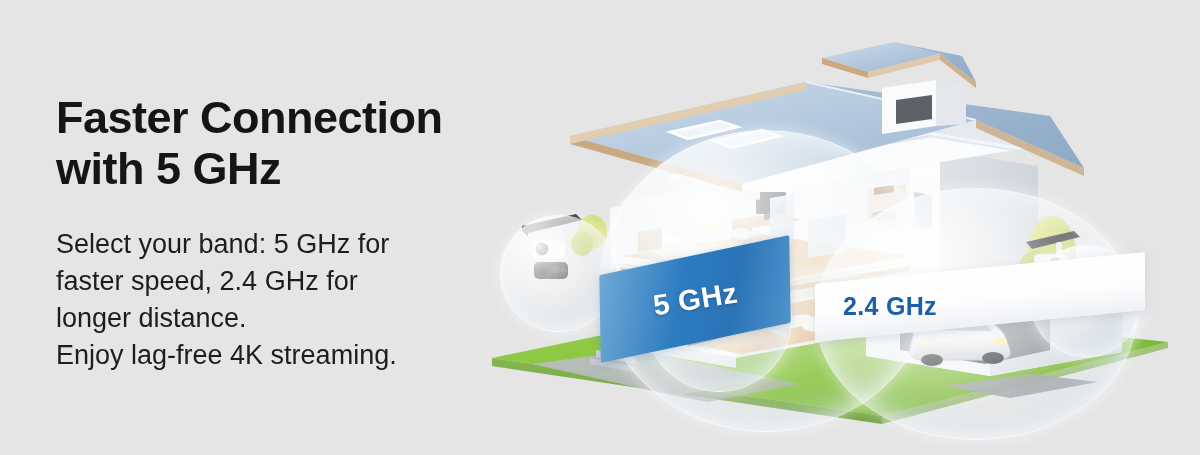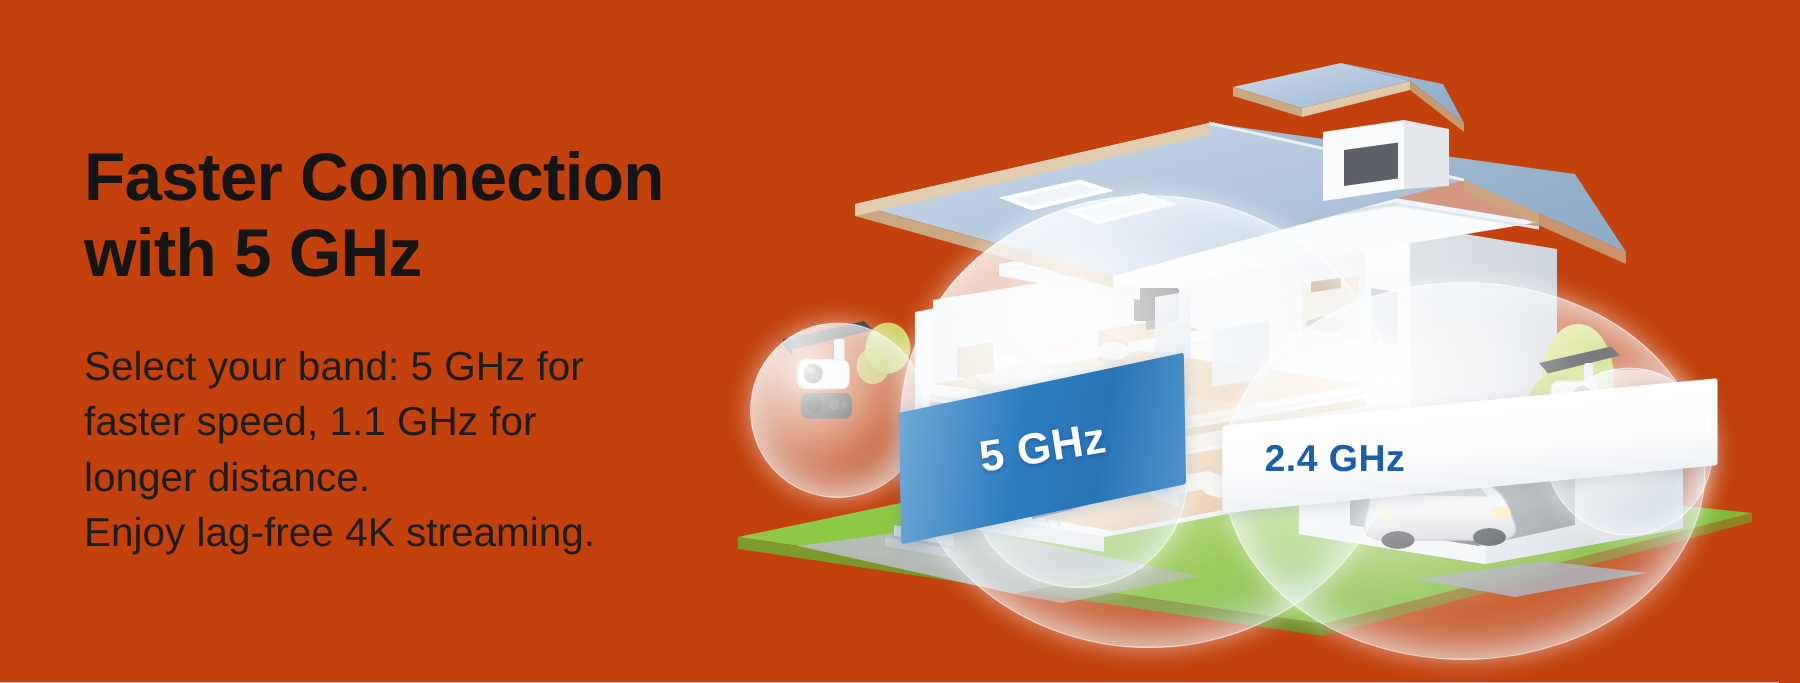--- a/index.html
+++ b/index.html
@@ -119,27 +119,27 @@
   }
   .bubble-big   { left: 130px; top: 110px; width: 330px; height: 300px; }
   .bubble-mid   { left: 175px; top: 225px; width: 145px; height: 145px; }
   .bubble-right { left: 345px; top: 168px; width: 320px; height: 250px; }
   .bubble-cam-l { left: 30px;  top: 195px; width: 115px; height: 115px; }
   .bubble-cam-r { left: 560px; top: 225px; width: 110px; height: 110px; }
 </style>
 </head>
 <body>
 
-<div id="banner" style="background: #c2410c;">
+<div id="banner" style="background: #e5e5e5;">
 
   <div class="copy">
     <h1 class="headline">Faster Connection
 with 5 GHz</h1>
     <p class="subcopy">Select your band: 5 GHz for
-faster speed, 1.1 GHz for
+faster speed, 2.4 GHz for
 longer distance.
 Enjoy lag-free 4K streaming.</p>
   </div>
 
   <div class="stage">
 
     <svg class="ground" width="700" height="150" viewBox="0 0 700 150">
       <defs>
         <linearGradient id="gGrassTop" x1="0" y1="0" x2="1" y2="0.6">
           <stop offset="0" stop-color="#93cc4a"></stop>

